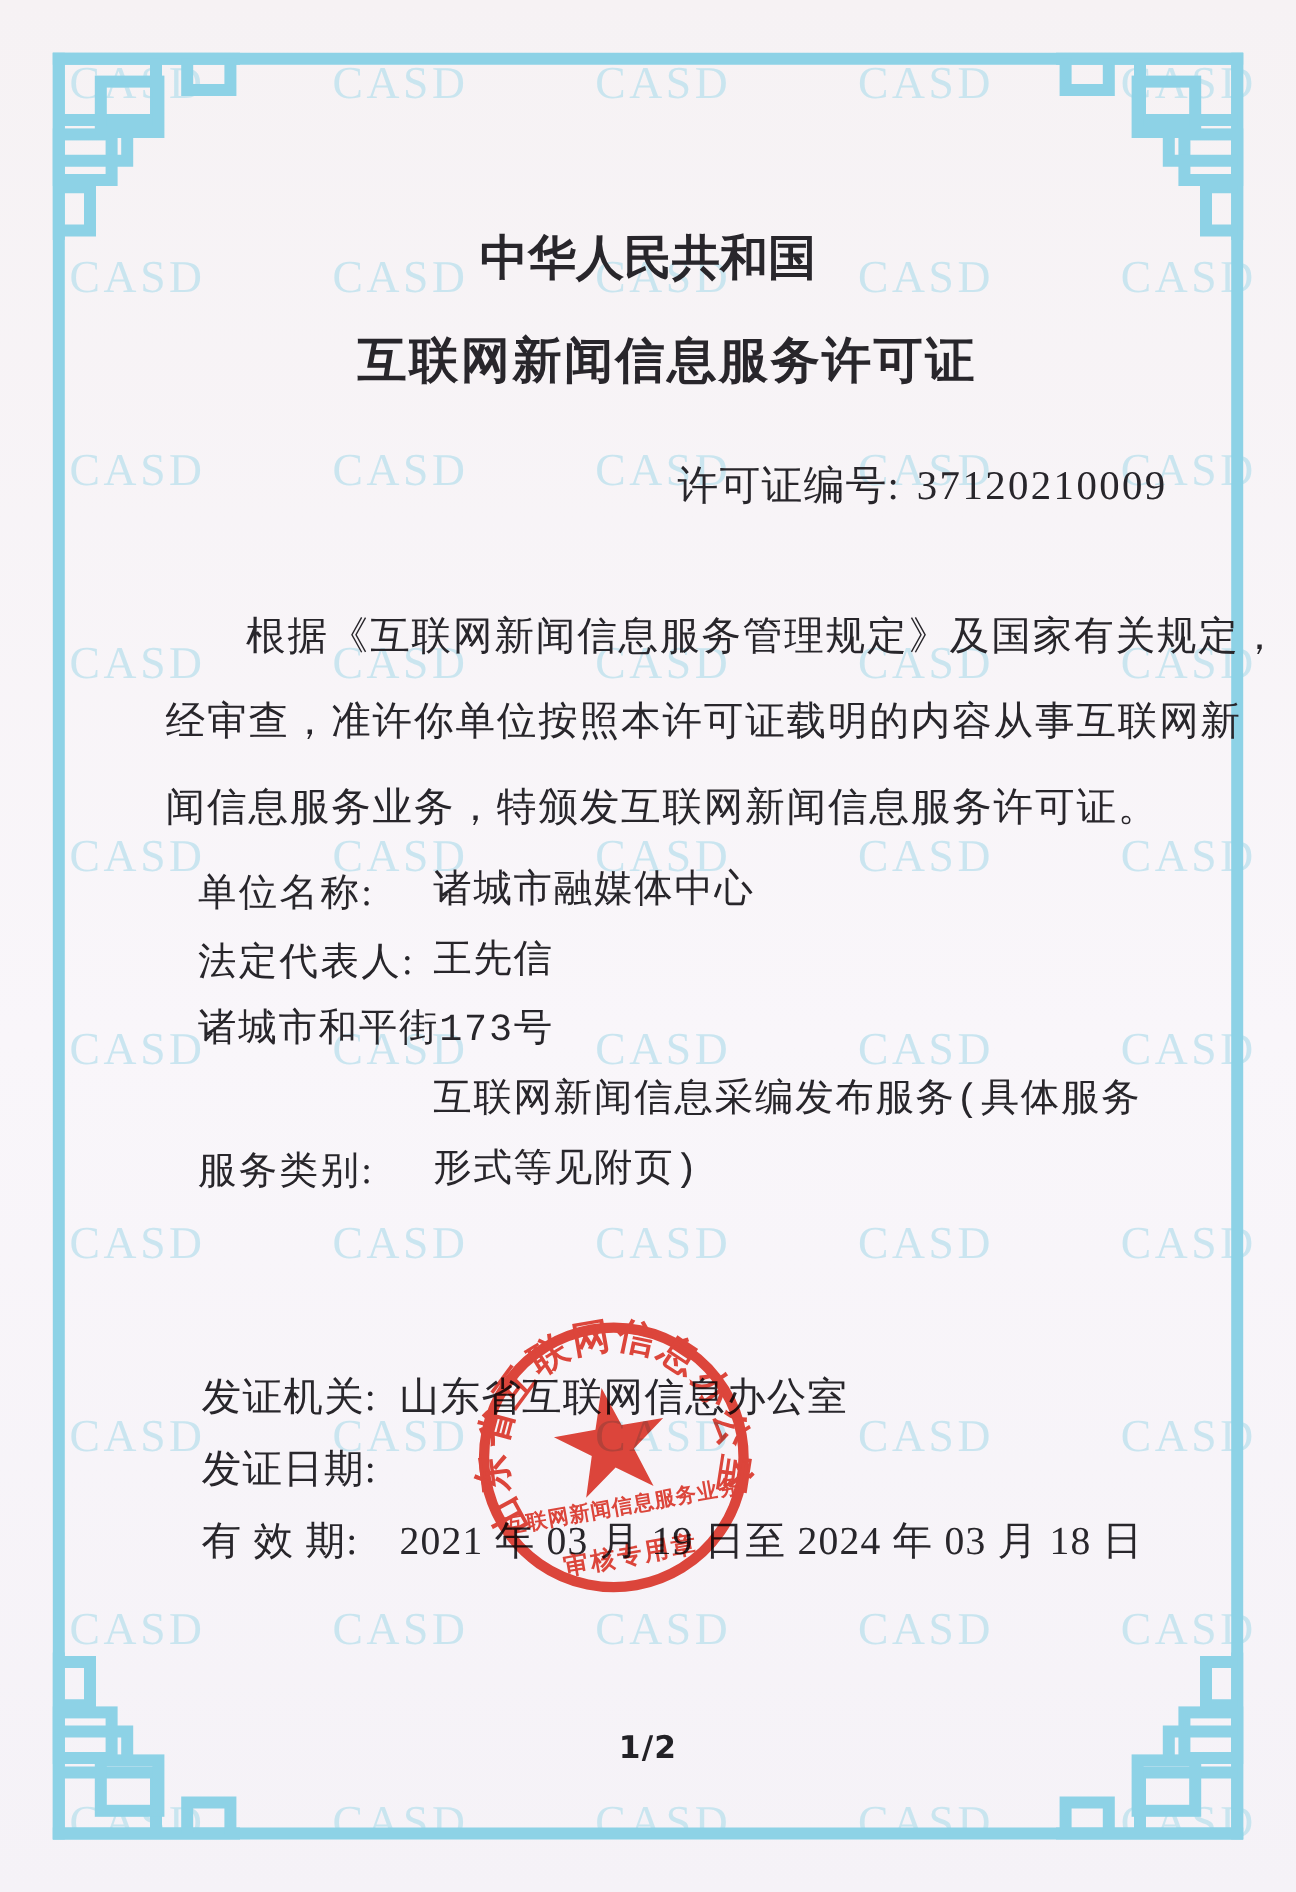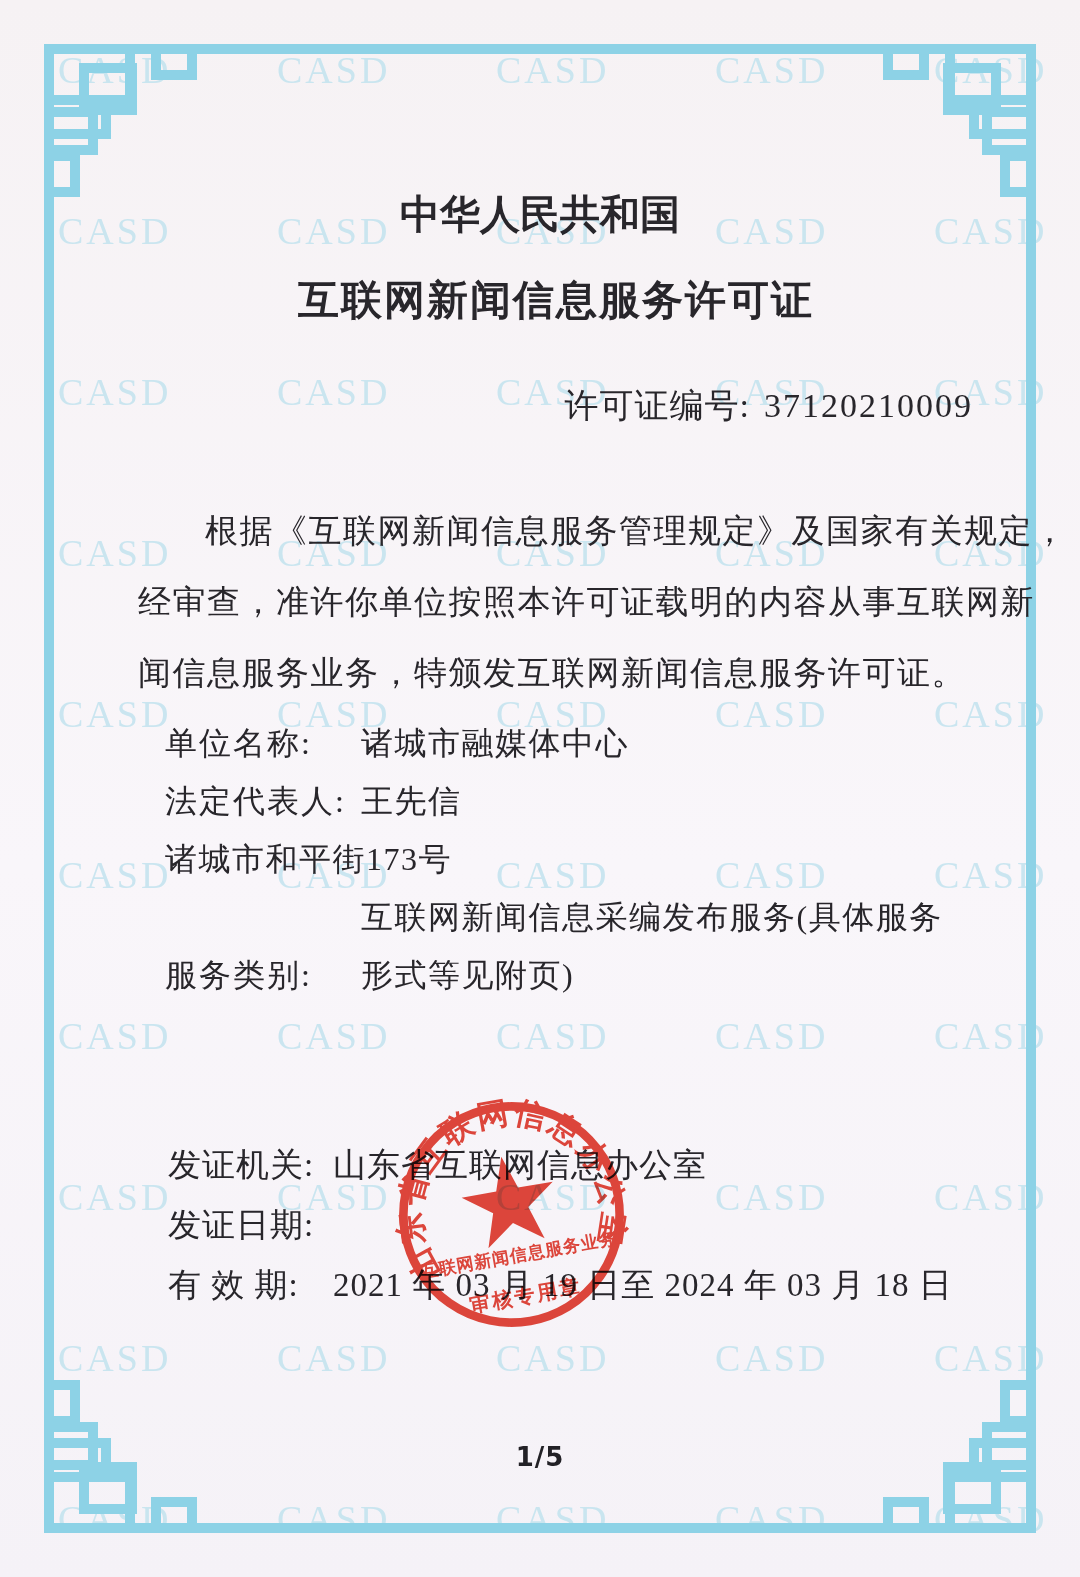--- a/index.html
+++ b/index.html
@@ -44,21 +44,21 @@
   .licno .num{margin-left:14px;letter-spacing:2px;}
   .body-par{
     position:absolute;top:496px;left:138px;width:812px;
     font-size:33px;line-height:71px;letter-spacing:1.5px;
   }
   .bl{white-space:nowrap;}
   .bl.indent{text-indent:67px;}
   .fields{position:absolute;top:714px;left:165px;width:790px;font-size:32px;}
   .frow{display:flex;align-items:flex-end;line-height:58px;}
   .flabel{flex:0 0 196px;letter-spacing:2px;}
-  .fvalue{flex:1 1 auto;max-width:650px;letter-spacing:1.5px;}
+  .fvalue{flex:1 1 auto;max-width:650px;letter-spacing:1.5px;font-family:Liberation Mono, monospace;}
   .issue{position:absolute;top:1135px;left:168px;width:800px;font-size:33px;}
   .irow{display:flex;line-height:60px;}
   .ilabel{flex:0 0 165px;letter-spacing:1px;}
   .ivalue{flex:1 1 auto;letter-spacing:1px;}
   .pageno{
     position:absolute;top:1442px;left:0;width:1080px;text-align:center;
     font-family:"DejaVu Sans", sans-serif;font-weight:bold;font-size:26px;
     letter-spacing:1px;color:#222126;
   }
 
@@ -196,21 +196,21 @@
       </div>
       <div class="irow">
         <span class="ilabel">发证日期:</span>
       </div>
       <div class="irow">
         <span class="ilabel">有 效 期:</span>
         <span class="ivalue">2021 年 03 月 19 日至 2024 年 03 月 18 日</span>
       </div>
     </div>
 
-    <div class="pageno">1/5</div>
+    <div class="pageno">1/2</div>
   </div>
 
   <svg class="seal" viewBox="0 0 300 300">
     <g transform="rotate(-10 150 150)">
       <circle class="ring" cx="150" cy="150" r="138"></circle>
       <path id="arcp" d="M 49.5,208 A 116 116 0 1 1 250.5,208" fill="none"></path>
       <text class="arct">
         <textPath href="#arcp" startOffset="50%" text-anchor="middle">山东省互联网信息办公室</textPath>
       </text>
       <polygon class="star" points="150,75 164.1,117.6 209,117.8 172.8,144.4 186.4,187.2 150,161 113.6,187.2 127.2,144.4 91,117.8 135.9,117.6"></polygon>

